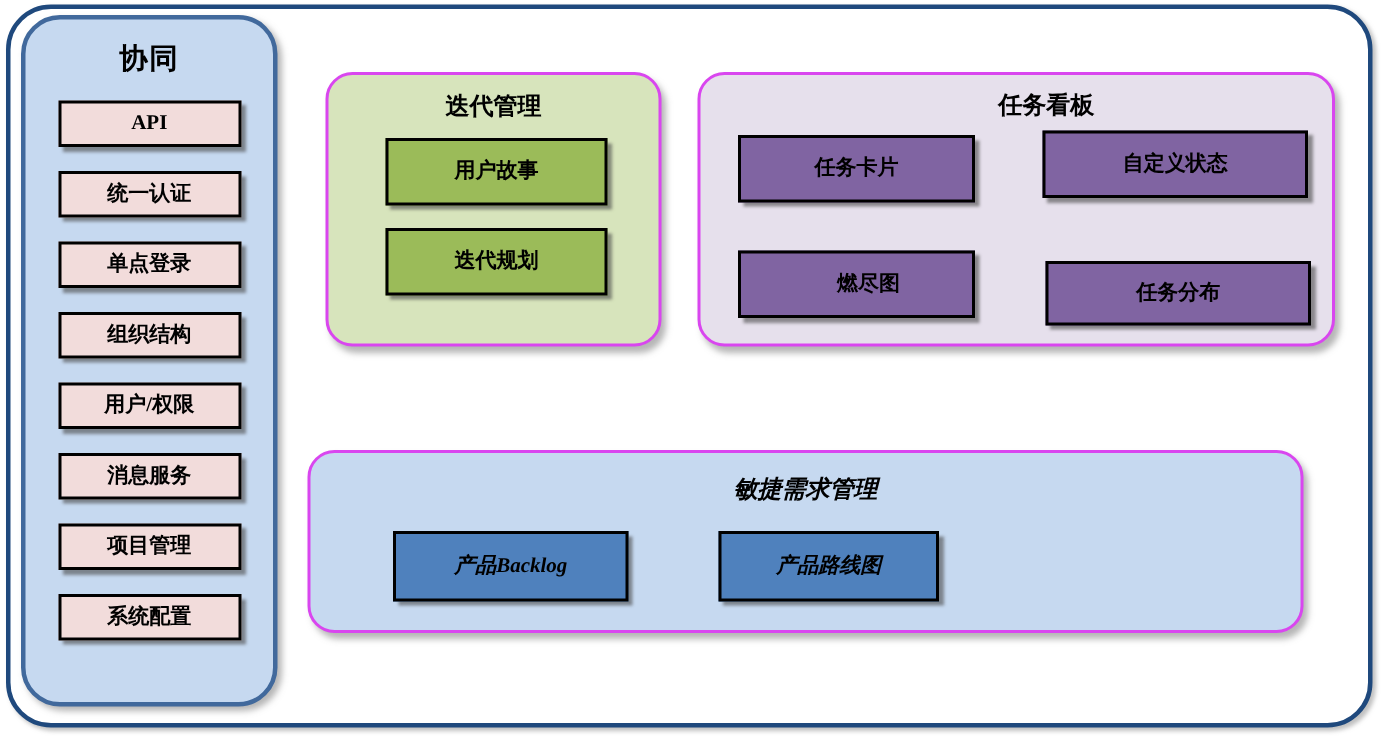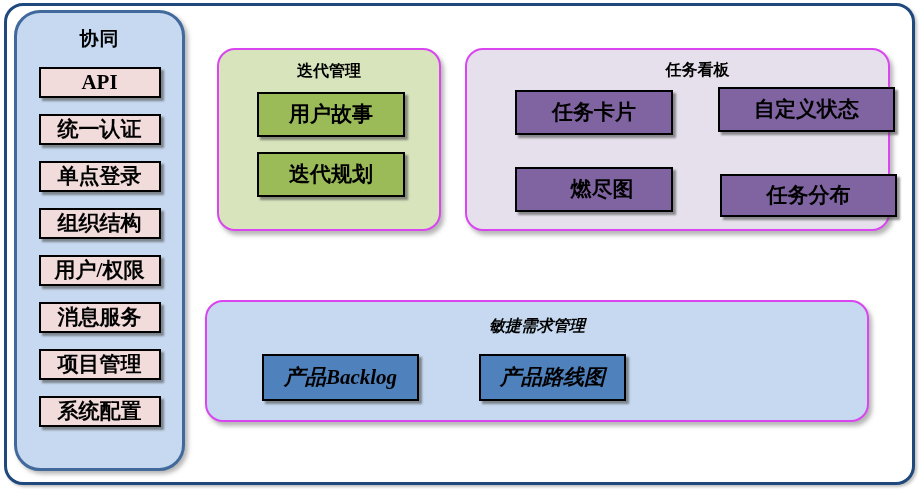--- a/index.html
+++ b/index.html
@@ -4,21 +4,21 @@
 <style>
   * { margin: 0; padding: 0; box-sizing: border-box; }
   html, body { width: 921px; height: 491px; background: #ffffff; overflow: hidden;
                font-family: "Liberation Sans", sans-serif; }
   body { position: relative; }
 
   .frame {
     position: absolute; left: 4px; top: 3px; width: 911px; height: 482px;
     background: #ffffff;
     border: 3px solid var(--frame-border, #1F497D);
-    border-radius: 19px;
+    border-radius: 30px;
     box-shadow: 2px 2px 3px rgba(140,140,140,.55);
   }
 
   
   .sidebar {
     position: absolute; left: 7px; top: 4px; width: 171px; height: 461px;
     background: var(--sidebar-fill, #C6D9F0);
     border: 3px solid var(--sidebar-border, #41699C);
     border-radius: 26px;
     box-shadow: 3px 3px 4px rgba(110,110,110,.5);
@@ -31,21 +31,21 @@
   .sidebar-items {
     margin-top: 15px; display: flex; flex-direction: column; gap: 16px;
     align-items: center;
   }
 
   
   .box {
     border: 2px solid var(--item-border, #000);
     display: flex; align-items: center; justify-content: center;
     font-family: "Liberation Serif", serif;
-    font-weight: 700; font-size: 21px; color: #000;
+    font-weight: 700; font-size: 14px; color: #000;
     box-shadow: 3px 3px 2px rgba(75,75,75,.6);
     background: #fff; text-align: center; line-height: 1.1;
   }
   .pink  { width: 122px; height: 31px; background: var(--sidebar-item-fill, #F2DCDB); }
   .green-item  { background: var(--iteration-item-fill, #9BBB59); }
   .purple-item { background: var(--kanban-item-fill, #8064A2); }
   .blue-item   { background: var(--requirements-item-fill, #4F81BD); }
 
   
   .panel {
@@ -66,21 +66,21 @@
   .green-panel .panel-title { top: 11px; }
   .green-panel .box { position: absolute; left: 38px; width: 148px; height: 45px; }
   .green-panel .g1 { top: 42px; }
   .green-panel .g2 { top: 102px; }
 
   .purple-panel {
     left: 458px; top: 42px; width: 425px; height: 183px;
     background: var(--kanban-fill, #E6E0EC);
   }
   .purple-panel .panel-title { top: 10px; padding-left: 40px; }
-  .purple-panel .box { position: absolute; height: 45px; margin-left: 23px; }
+  .purple-panel .box { position: absolute; height: 45px; }
   .purple-panel .p1 { left: 25px;  top: 40px;  width: 158px; }
   .purple-panel .p2 { left: 228px; top: 37px;  width: 177px; }
   .purple-panel .p3 { left: 25px;  top: 117px; width: 158px; padding-left: 16px; }
   .purple-panel .p4 { left: 230px; top: 124px; width: 177px; height: 43px; }
 
   .blue-panel {
     left: 198px; top: 294px; width: 664px; height: 122px;
     background: var(--requirements-fill, #C6D9F0);
     font-style: italic;
   }

